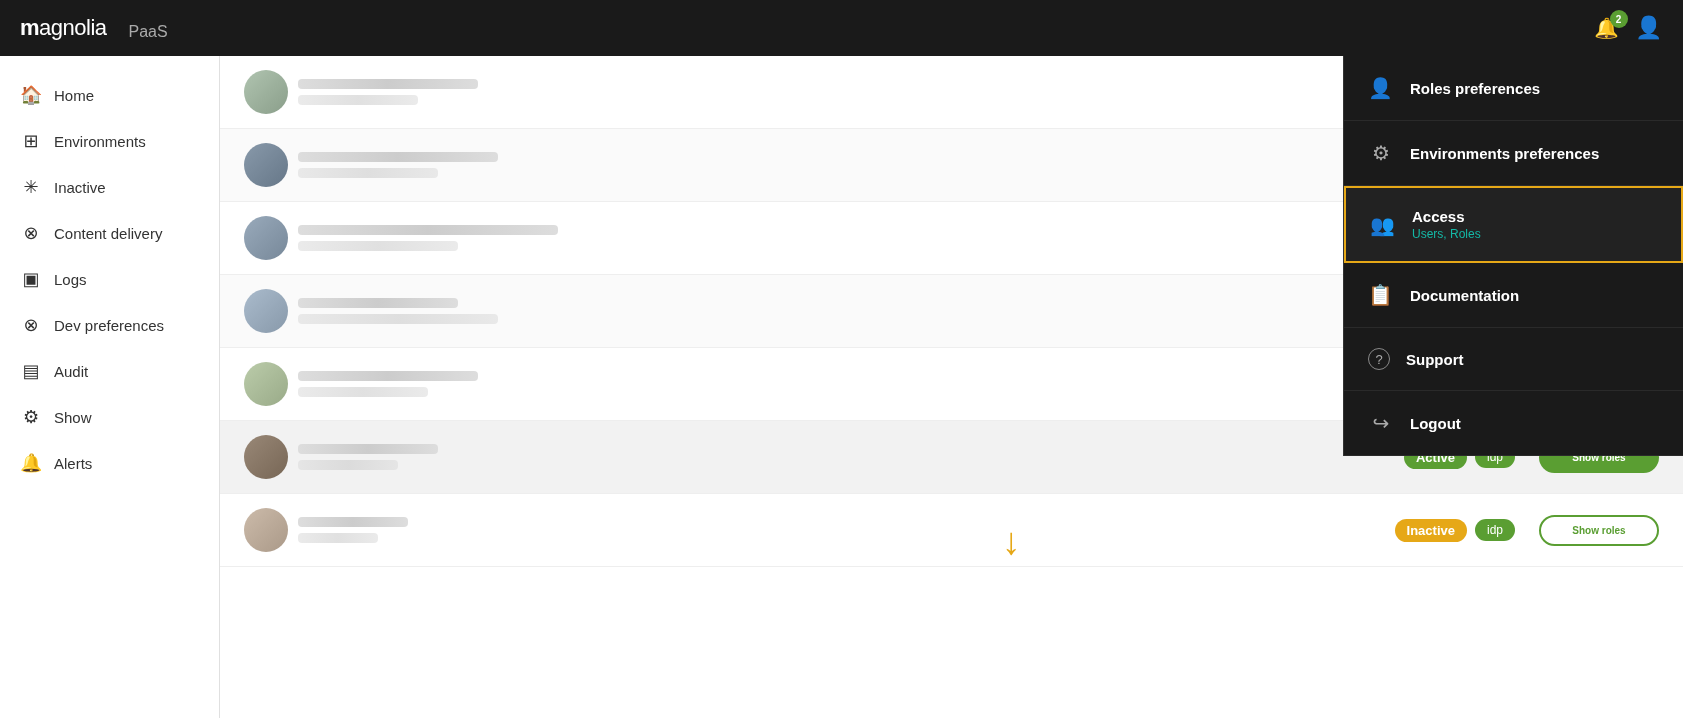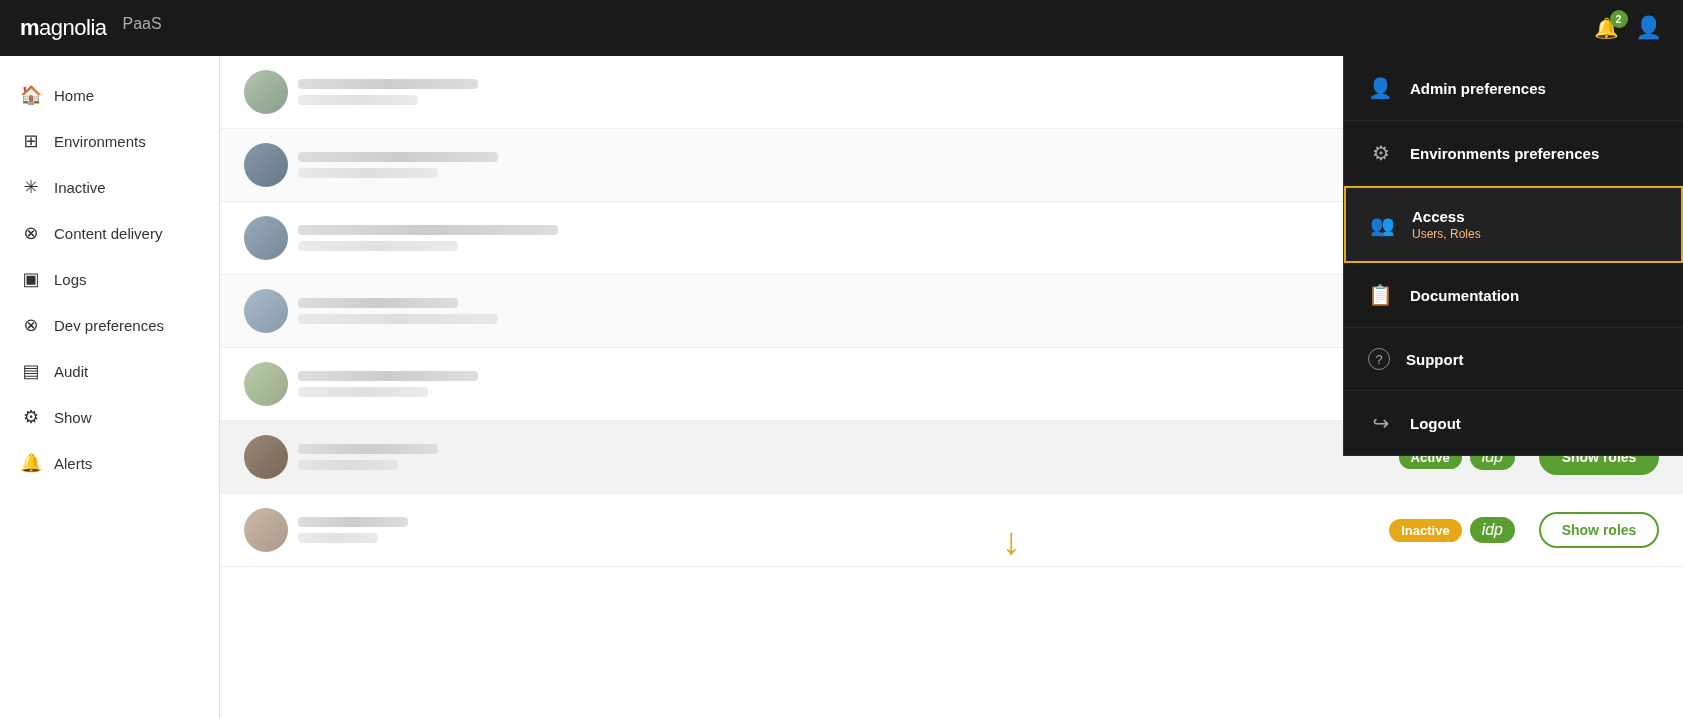--- a/index.html
+++ b/index.html
@@ -4,21 +4,21 @@
   <style>
     * { box-sizing: border-box; margin: 0; padding: 0; }
     body { font-family: -apple-system, BlinkMacSystemFont, 'Segoe UI', sans-serif; background: #f5f5f5; overflow: hidden; }
 
     
     .top-header {
       position: fixed; top: 0; left: 0; right: 0; height: 56px;
       background: #1a1a1a; display: flex; align-items: center;
       padding: 0 20px; z-index: 100;
     }
-    .logo-area { display: flex; align-items: flex-start; gap: 16px; }
+    .logo-area { display: flex; align-items: flex-end; gap: 22px; }
     .logo-text { color: white; font-size: 22px; font-weight: 300; letter-spacing: -0.5px; }
     .logo-text strong { font-weight: 700; }
     .paas-label { color: #aaa; font-size: 16px; font-weight: 400; }
     .header-right { margin-left: auto; display: flex; align-items: center; gap: 16px; }
     .notif-btn { position: relative; cursor: pointer; }
     .notif-icon { color: white; font-size: 20px; }
     .notif-badge {
       position: absolute; top: -6px; right: -8px;
       background: #5a9e32; color: white; font-size: 10px;
       border-radius: 50%; width: 18px; height: 18px;
@@ -75,26 +75,26 @@
     .badges-area { display: flex; align-items: center; gap: 8px; margin-left: auto; }
     .badge {
       padding: 4px 12px; border-radius: 20px;
       font-size: 13px; font-weight: 600; color: white;
     }
     .badge-active { background: #5a9e32; }
     .badge-inactive { background: #e6a817; }
     .badge-tag {
       background: #5a9e32; color: white;
       padding: 4px 12px; border-radius: 20px;
-      font-size: 16px; font-weight: 500; font-style: italic;
+      font-size: 12px; font-weight: 500;
     }
     .show-roles-btn {
       margin-left: 24px;
       padding: 8px 20px; border-radius: 20px;
-      font-size: 14px; font-weight: 600; cursor: pointer;
+      font-size: 10px; font-weight: 600; cursor: pointer;
       border: 2px solid #5a9e32; background: white; color: #5a9e32;
       white-space: nowrap; min-width: 120px;
     }
     .show-roles-btn.active-btn {
       background: #5a9e32; color: white;
     }
 
     
     .dropdown-menu {
       position: fixed; top: 56px; right: 0;
@@ -106,21 +106,21 @@
       padding: 20px 24px; cursor: pointer; color: #ddd;
       border-bottom: 1px solid #2a2a2a; font-size: 15px;
       transition: background 0.15s;
     }
     .dropdown-item.selected {
       border: 2px solid #e6a817;
       background: #222;
     }
     .dropdown-item .d-icon { font-size: 20px; width: 26px; text-align: center; color: #aaa; }
     .dropdown-item .d-label { font-weight: 600; color: white; }
-    .dropdown-item .d-sub { font-size: 12px; color: #fdba74; margin-top: 2px; }
+    .dropdown-item .d-sub { font-size: 12px; color: #14b8a6; margin-top: 2px; }
     .dropdown-item .d-text { display: flex; flex-direction: column; }
 
     
     .av1 { background: linear-gradient(135deg, #b0c4b0 0%, #8a9e8a 100%); }
     .av2 { background: linear-gradient(135deg, #8899aa 0%, #667788 100%); }
     .av3 { background: linear-gradient(135deg, #99aabb 0%, #778899 100%); }
     .av4 { background: linear-gradient(135deg, #aabbcc 0%, #8899aa 100%); }
     .av5 { background: linear-gradient(135deg, #bbccaa 0%, #99aa88 100%); }
     .av6 { background: linear-gradient(135deg, #998877 0%, #776655 100%); }
     .av7 { background: linear-gradient(135deg, #ccbbaa 0%, #aa9988 100%); }
@@ -294,21 +294,21 @@
       </div>
 
     </div>
   </div>
 
   <div class="dropdown-menu">
 
     <div class="dropdown-item">
       <span class="d-icon">👤</span>
       <div class="d-text">
-        <span class="d-label">Admin preferences</span>
+        <span class="d-label">Roles preferences</span>
       </div>
     </div>
 
     <div class="dropdown-item">
       <span class="d-icon">⚙</span>
       <div class="d-text">
         <span class="d-label">Environments preferences</span>
       </div>
     </div>
 

